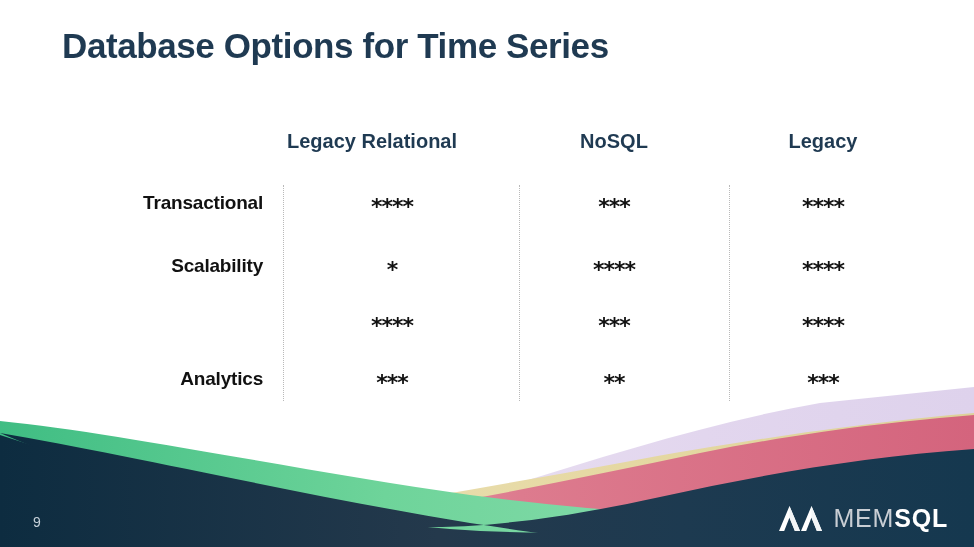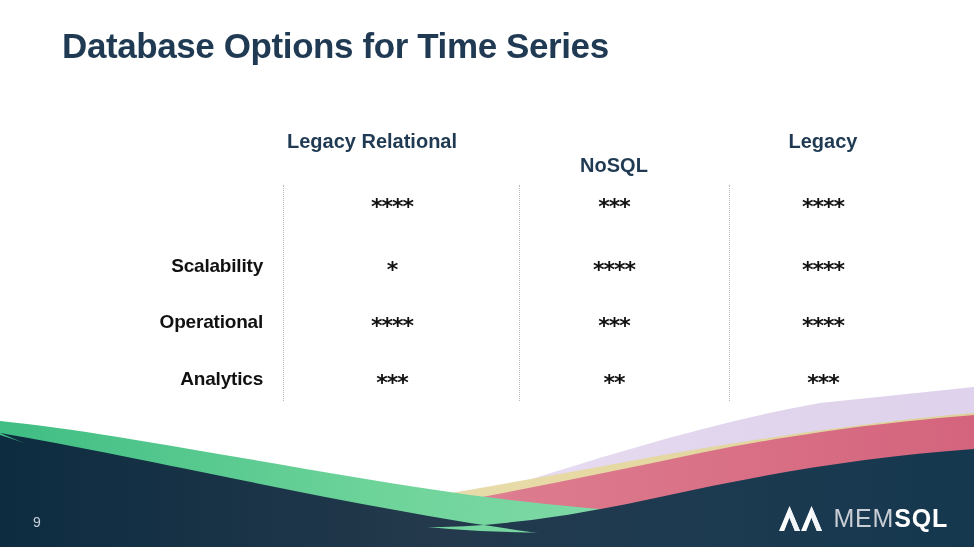--- a/index.html
+++ b/index.html
@@ -35,21 +35,21 @@
     position:absolute;
     font-size:20px;
     font-weight:bold;
     color:#1f3a52;
     text-align:center;
     white-space:nowrap;
     transform:translateX(-50%);
     top:130px;
   }
   .col-header.c0 { left:372px; }
-  .col-header.c1 { left:614px;margin-top:24px; }
+  .col-header.c1 { left:614px; }
   .col-header.c2 { left:823px; }
 
   .row-label {
     position:absolute;
     right:711px;            
     font-size:19px;
     font-weight:bold;
     color:#111111;
     text-align:right;
     white-space:nowrap;
@@ -133,22 +133,22 @@
 <div class="slide">
 
   <div class="slide-title">Database Options for Time Series</div>
 
   <div class="matrix">
 
     <div class="col-header c0">Legacy Relational</div>
     <div class="col-header c1">NoSQL</div>
     <div class="col-header c2">Legacy</div>
 
+    <div class="row-label r0">Transactional</div>
     <div class="row-label r1">Scalability</div>
-    <div class="row-label r2">Operational</div>
     <div class="row-label r3">Analytics</div>
 
     <div class="divider d0"></div>
     <div class="divider d1"></div>
     <div class="divider d2"></div>
 
     <div class="rating r0 c0">****</div>
     <div class="rating r0 c1">***</div>
     <div class="rating r0 c2">****</div>
 

